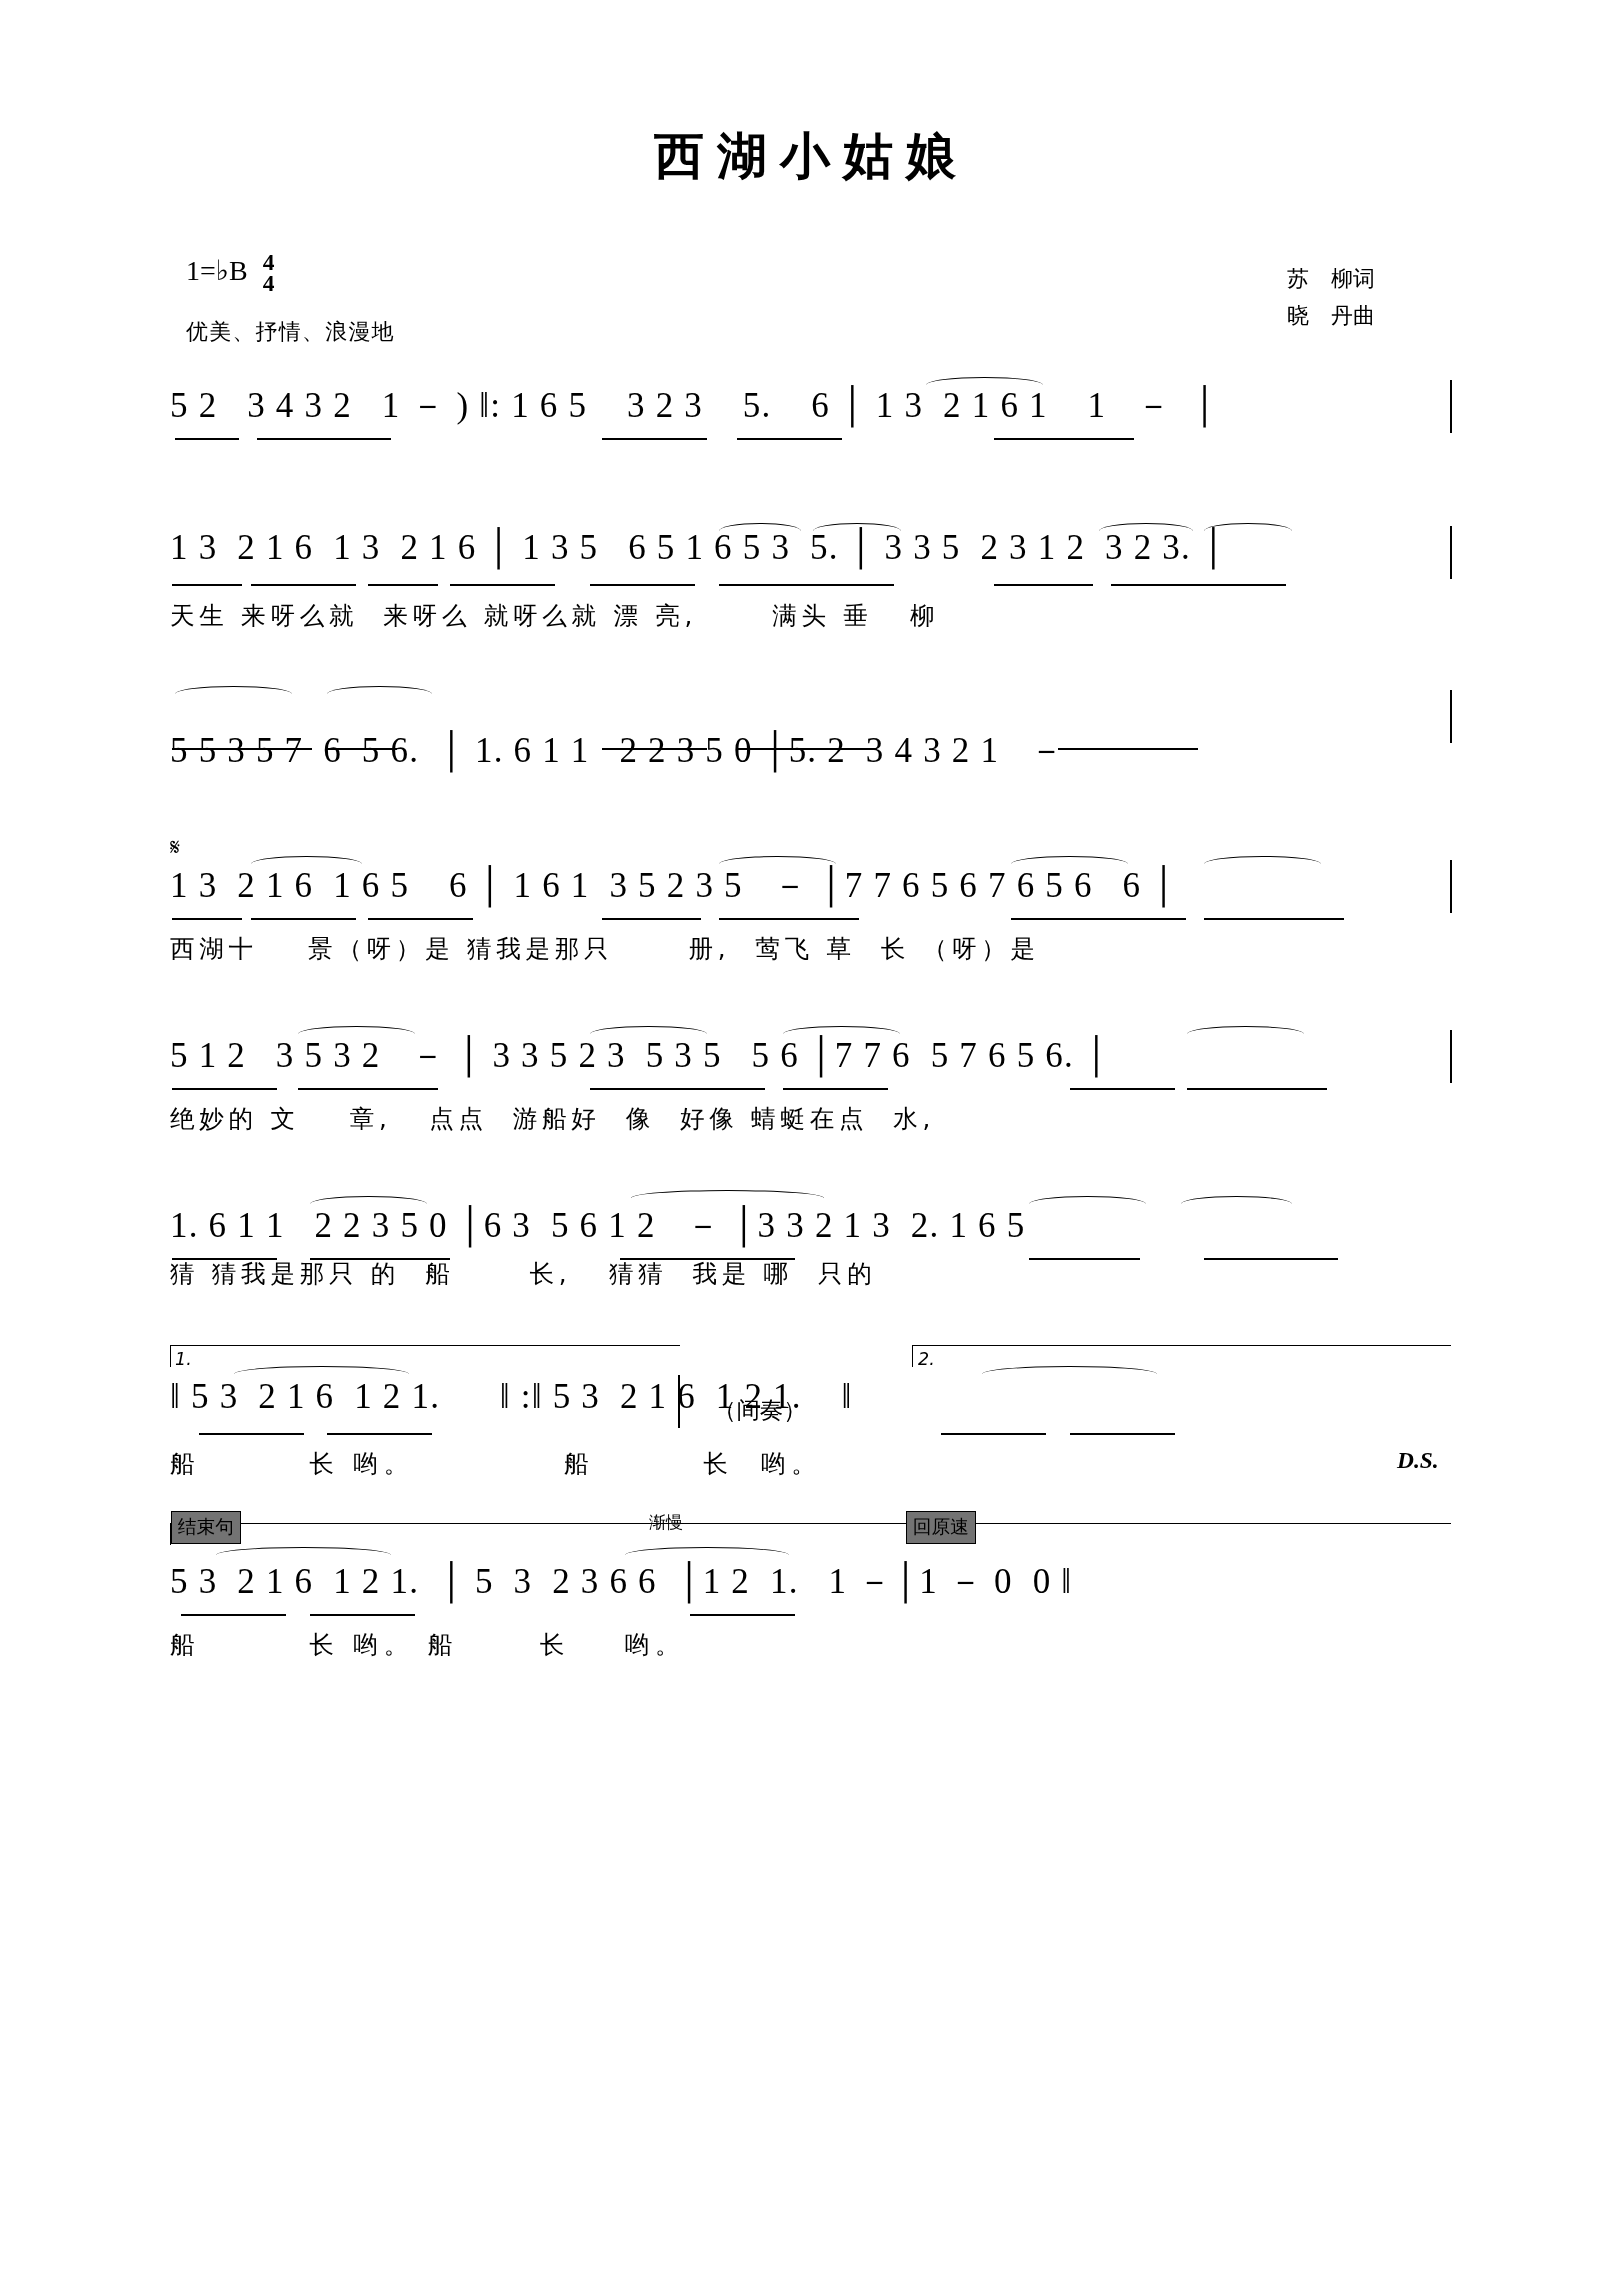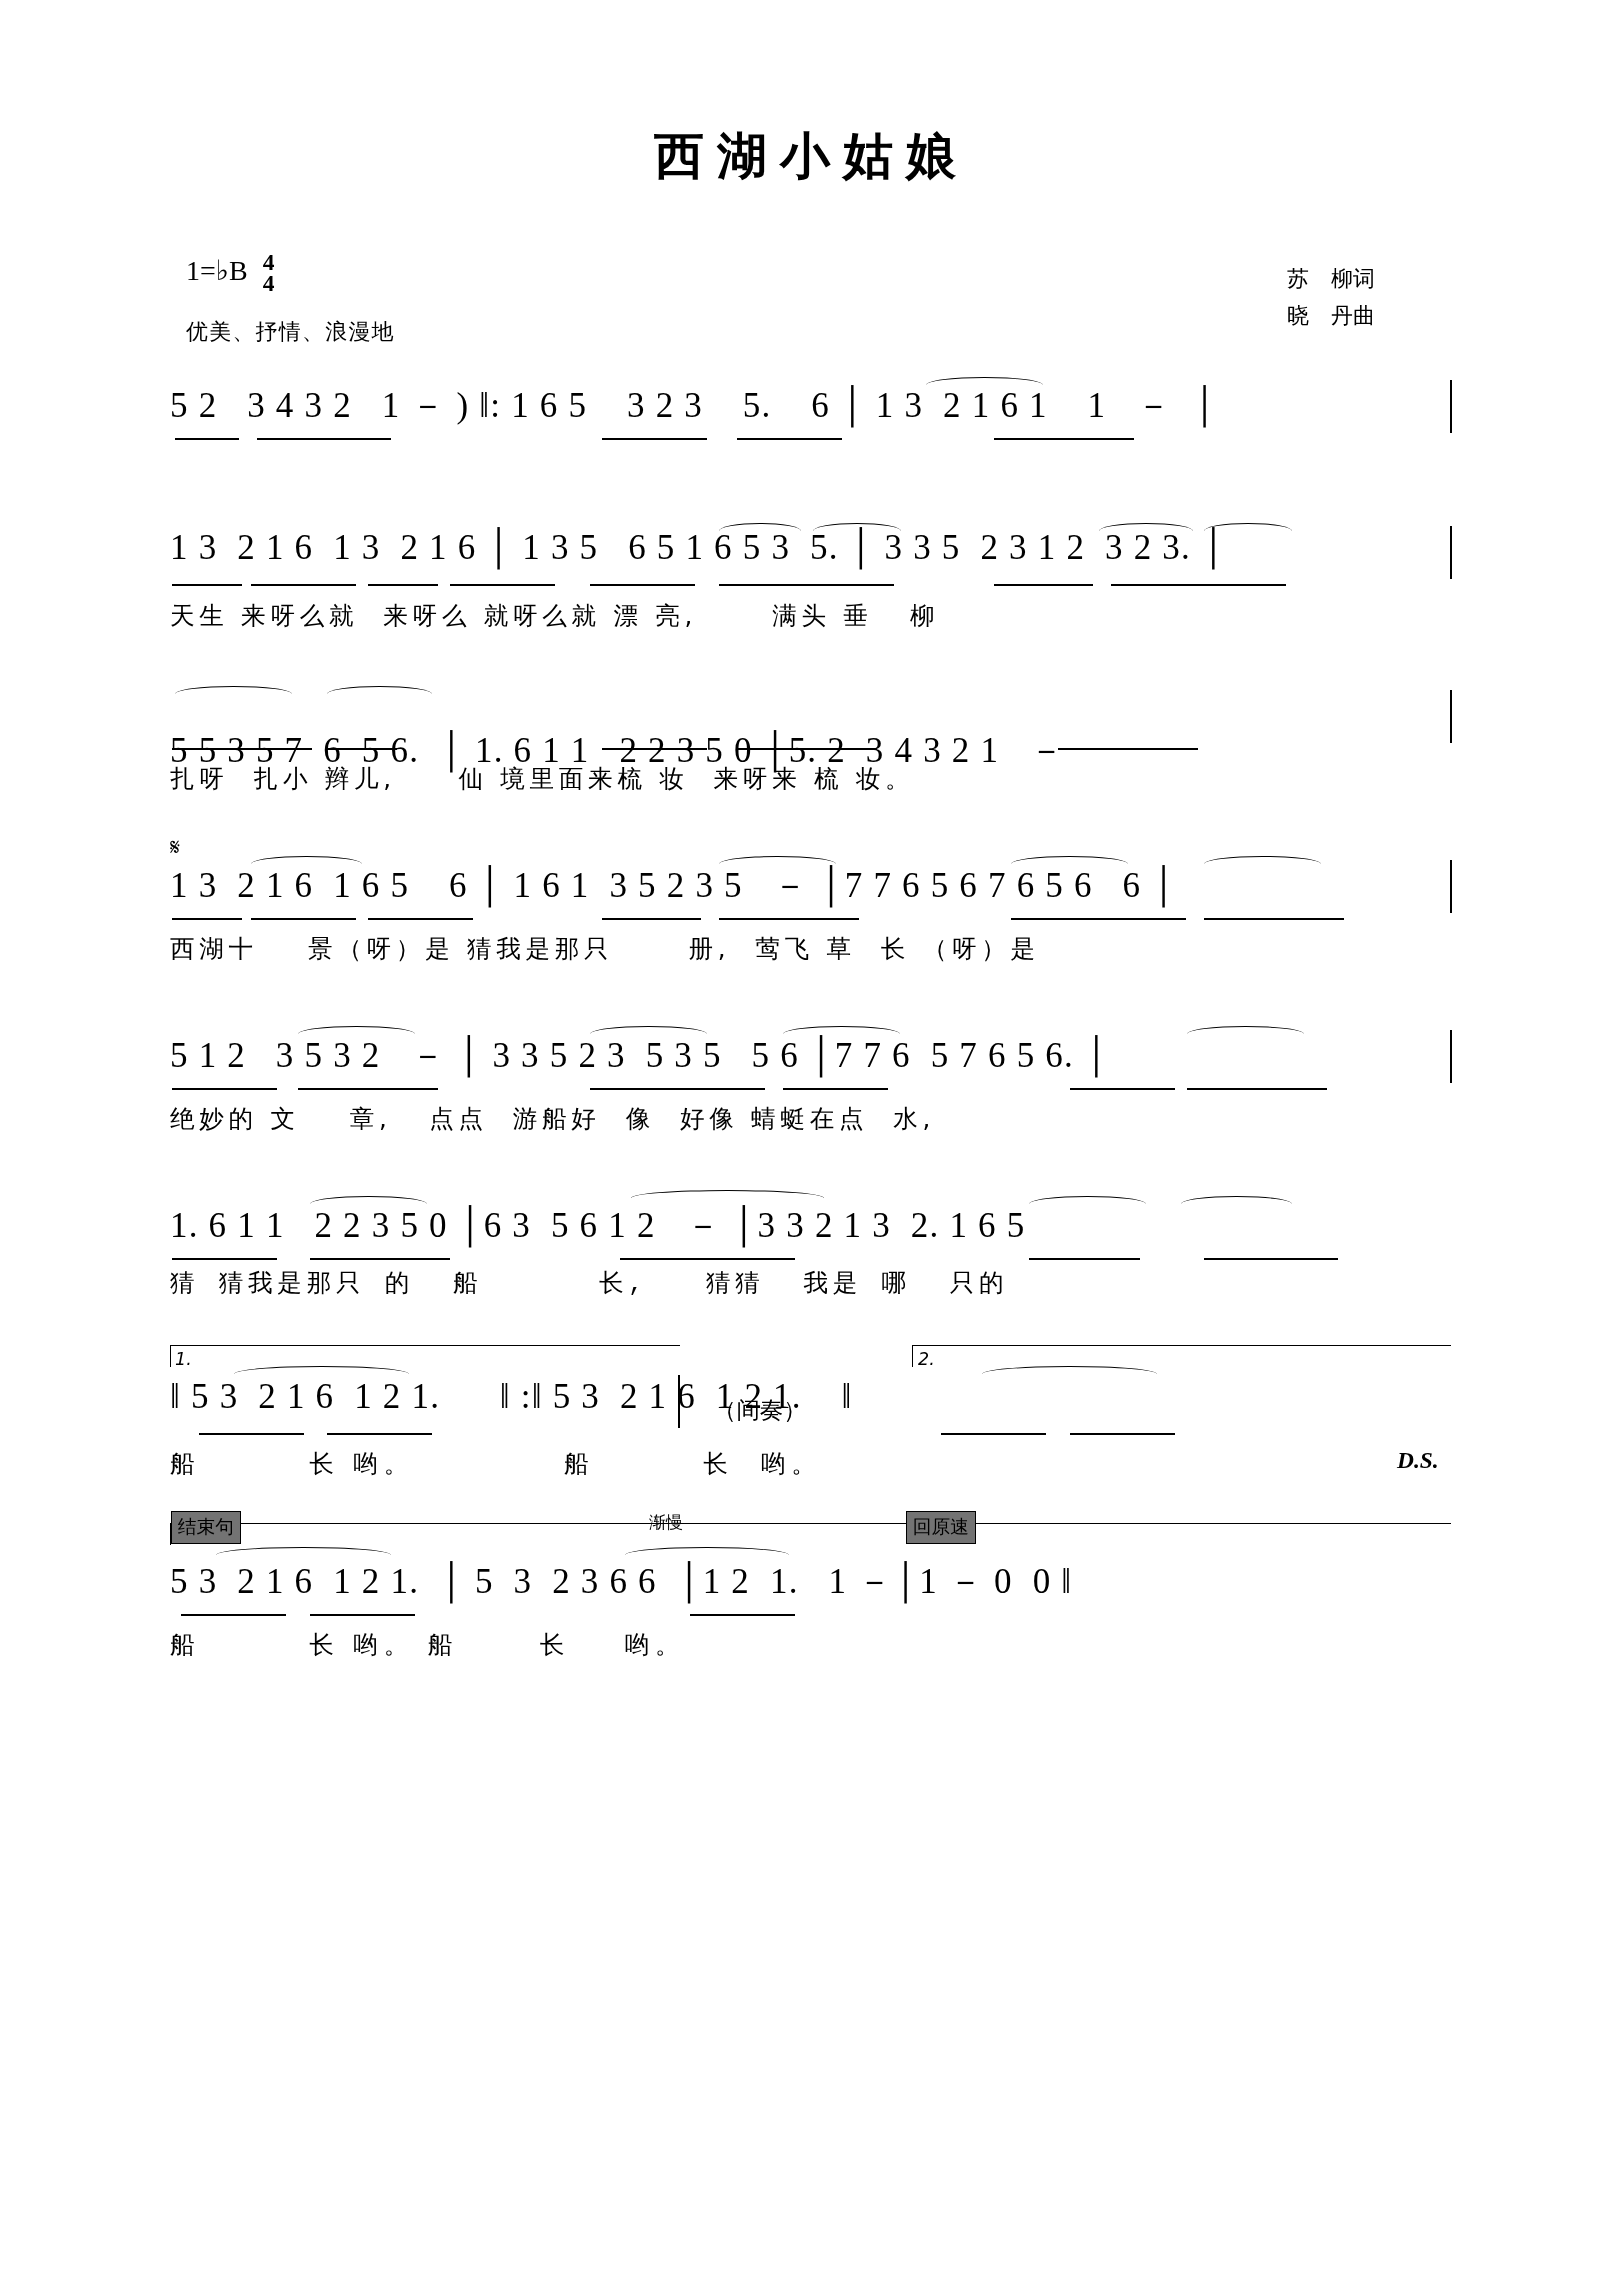--- a/index.html
+++ b/index.html
@@ -196,21 +196,20 @@
     <div style="position:absolute;left:1111px;top:79px;width:175px;height:2.3px;background:#000;"></div>
     <div class="slur" style="left:719px;top:17.5px;width:82px;"></div>
     <div class="slur" style="left:813px;top:17.5px;width:88px;"></div>
     <div class="slur" style="left:1099px;top:17.5px;width:94px;"></div>
     <div class="slur" style="left:1204px;top:17.5px;width:88px;"></div>
     <div class="sysline" style="left:1450px;top:21px;height:53px;"></div>
   </div>
 
   <div class="music-line" style="height:170px;">
     <div class="mline-notes" style="letter-spacing:1.2px;top:53px;margin-top:23px;">5 5 3 5 7  6  5 6.  │ 1. 6 1 1   2 2 3 5 0 │5. 2  3 4 3 2 1   －</div>
-    <div class="mline-lyr" style="letter-spacing:4.7px;top:111px;">扎呀  扎小 辫儿,     仙 境里面来梳 妆  来呀来 梳 妆。</div>
     <div style="position:absolute;left:172px;top:97px;width:140px;height:2.3px;background:#000;"></div>
     <div style="position:absolute;left:327px;top:97px;width:70px;height:2.3px;background:#000;"></div>
     <div style="position:absolute;left:602px;top:97px;width:105px;height:2.3px;background:#000;"></div>
     <div style="position:absolute;left:737px;top:97px;width:140px;height:2.3px;background:#000;"></div>
     <div style="position:absolute;left:1058px;top:97px;width:140px;height:2.3px;background:#000;"></div>
     <div class="slur" style="left:175px;top:35px;width:117px;"></div>
     <div class="slur" style="left:327px;top:35px;width:105px;"></div>
     <div class="sysline" style="left:1450px;top:39px;height:53px;"></div>
   </div>
 
@@ -243,21 +242,21 @@
     <div style="position:absolute;left:1187px;top:97px;width:140px;height:2.3px;background:#000;"></div>
     <div class="slur" style="left:298px;top:35px;width:117px;"></div>
     <div class="slur" style="left:590px;top:35px;width:117px;"></div>
     <div class="slur" style="left:783px;top:35px;width:117px;"></div>
     <div class="slur" style="left:1187px;top:35px;width:117px;"></div>
     <div class="sysline" style="left:1450px;top:39px;height:53px;"></div>
   </div>
 
   <div class="music-line" style="height:175px;">
     <div class="mline-notes" style="letter-spacing:1.2px;top:41px;">1. 6 1 1   2 2 3 5 0 │6 3  5 6 1 2   － │3 3 2 1 3  2. 1 6 5</div>
-    <div class="mline-lyr" style="letter-spacing:4.7px;top:105px;font-family:Liberation Mono, monospace;">猜 猜我是那只 的  船      长,   猜猜  我是 哪  只的</div>
+    <div class="mline-lyr" style="letter-spacing:4.7px;top:96px;">猜 猜我是那只 的  船      长,   猜猜  我是 哪  只的</div>
     <div style="position:absolute;left:172px;top:97px;width:105px;height:2.3px;background:#000;"></div>
     <div style="position:absolute;left:310px;top:97px;width:140px;height:2.3px;background:#000;"></div>
     <div style="position:absolute;left:620px;top:97px;width:175px;height:2.3px;background:#000;"></div>
     <div style="position:absolute;left:1029px;top:97px;width:111px;height:2.3px;background:#000;"></div>
     <div style="position:absolute;left:1204px;top:97px;width:134px;height:2.3px;background:#000;"></div>
     <div class="slur" style="left:310px;top:35px;width:117px;"></div>
     <div class="slur" style="left:631px;top:29px;width:193px;"></div>
     <div class="slur" style="left:1029px;top:35px;width:117px;"></div>
     <div class="slur" style="left:1181px;top:35px;width:111px;"></div>
   </div>

